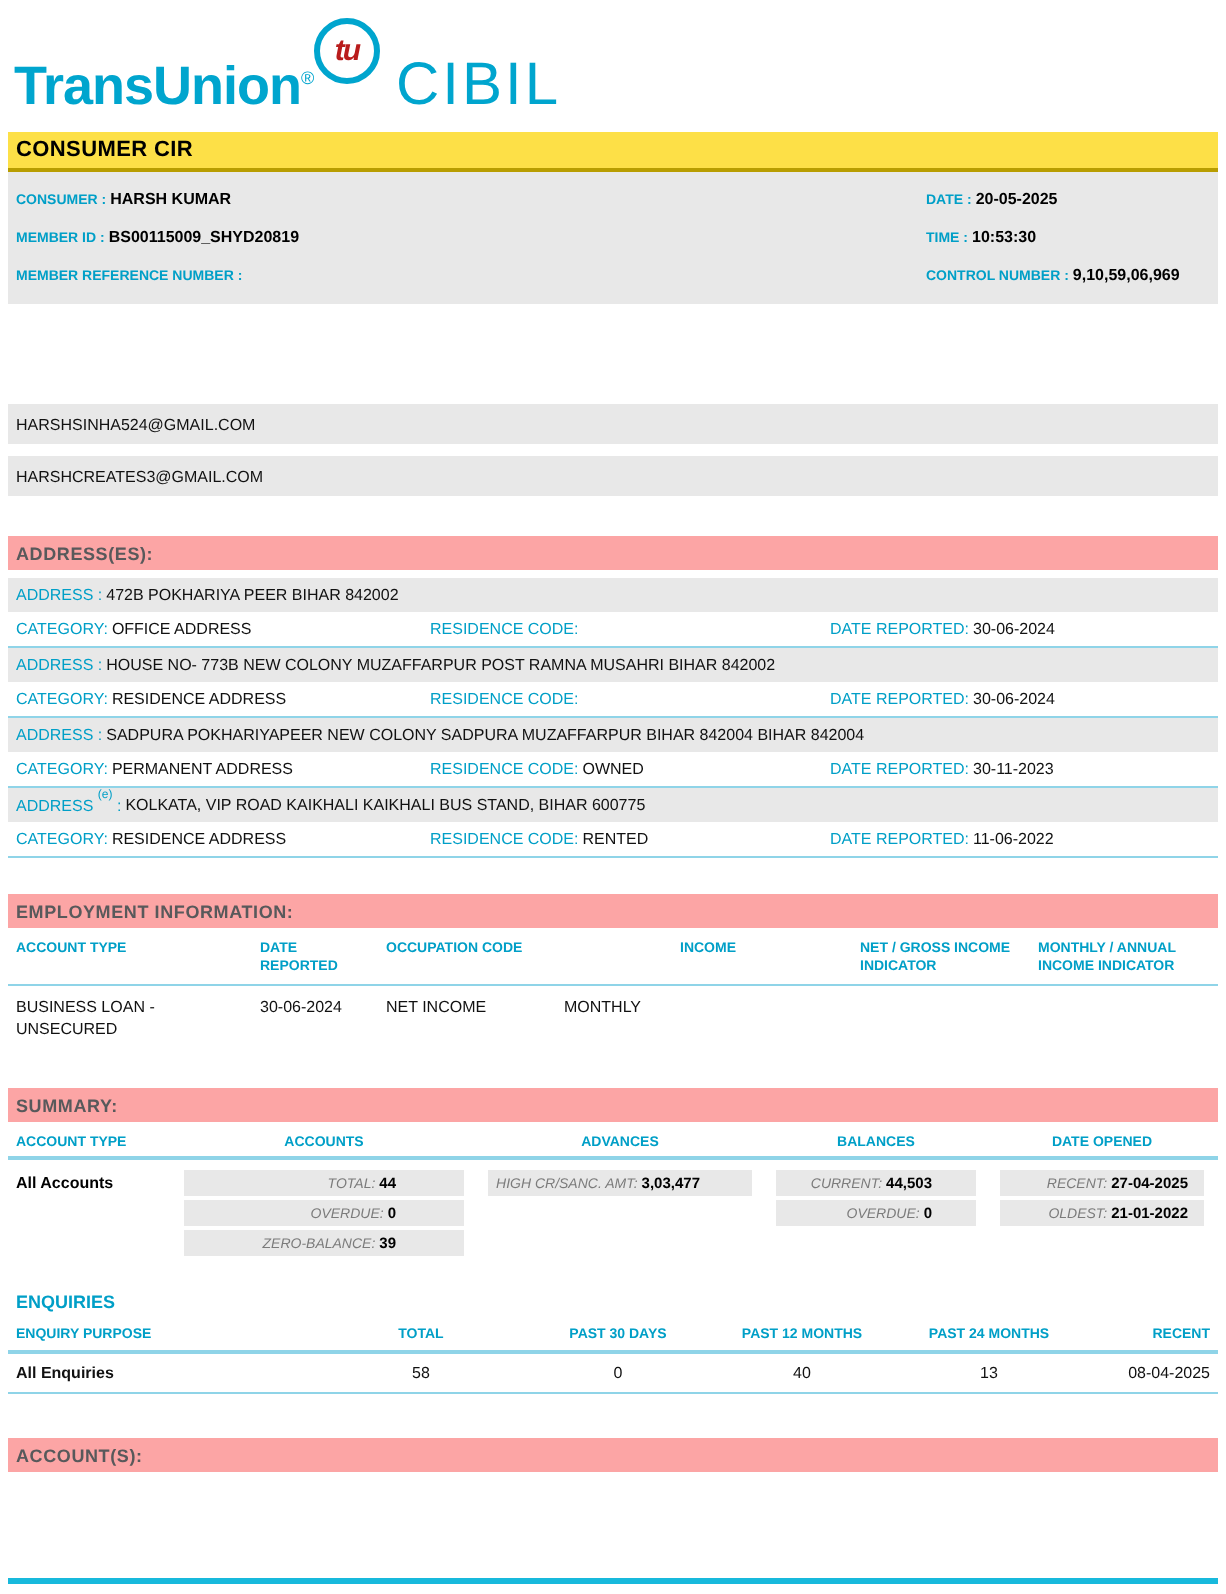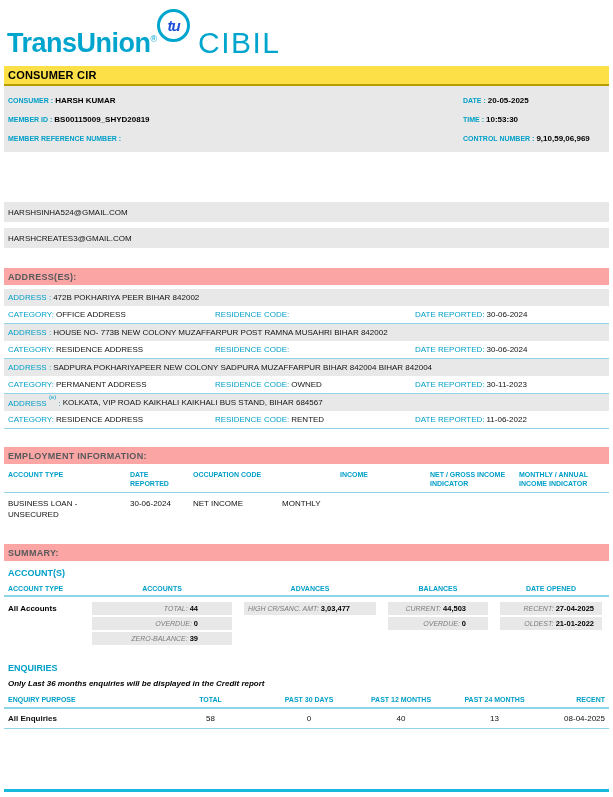--- a/index.html
+++ b/index.html
@@ -5,21 +5,21 @@
   *{margin:0;padding:0;box-sizing:border-box;}
   html,body{background:#fff;}
   body{width:613px;height:797px;font-family:"Liberation Sans",sans-serif;color:#000;}
   .page{width:613px;height:797px;padding:0 4px;position:relative;overflow:hidden;background:#fff;}
 
   
   .logo-row{position:relative;height:58px;margin-top:8px;}
   .tu-word{position:absolute;left:3px;top:20px;font-size:27px;font-weight:bold;color:#00a5ce;letter-spacing:-0.5px;}
   .tu-word .reg{font-size:9px;vertical-align:super;font-weight:normal;}
   .tu-circle{position:absolute;left:153px;top:1px;width:33px;height:33px;border:3px solid #00a5ce;border-radius:50%;display:flex;align-items:center;justify-content:center;background:#fff;}
-  .tu-circle .tu-inner{font-size:15px;font-weight:bold;font-style:italic;color:#1d4ed8;letter-spacing:-1px;}
+  .tu-circle .tu-inner{font-size:15px;font-weight:bold;font-style:italic;color:#b91c1c;letter-spacing:-1px;}
   .cibil-word{position:absolute;left:194px;top:18px;font-size:30px;font-weight:normal;color:#00a5ce;letter-spacing:1.5px;}
 
   
   .banner{height:20px;background:#fde047;display:flex;align-items:center;padding-left:4px;border-bottom:2px solid #b89d00;}
   .banner-title{font-size:11px;font-weight:bold;color:#000;letter-spacing:0.2px;}
 
   
   .consumer-info{background:#e8e8e8;display:flex;justify-content:space-between;padding:6px 4px 7px;}
   .ci-col{display:flex;flex-direction:column;gap:4px;}
   .ci-col.right{width:142px;}
@@ -176,21 +176,21 @@
       <div class="addr-cat">
         <div class="cat-c1"><span class="lbl-t">CATEGORY:</span><span class="val-d">PERMANENT ADDRESS</span></div>
         <div class="cat-c2"><span class="lbl-t">RESIDENCE CODE:</span><span class="val-d">OWNED</span></div>
         <div class="cat-c3"><span class="lbl-t">DATE REPORTED:</span><span class="val-d">30-11-2023</span></div>
       </div>
     </div>
 
     <div class="addr-block">
       <div class="addr-line">
         <span class="lbl-t"><span>ADDRESS </span><sup class="sup-e">(e)</sup><span> :</span></span>
-          <span class="val-d">KOLKATA, VIP ROAD KAIKHALI KAIKHALI BUS STAND, BIHAR 684567</span>
+          <span class="val-d">KOLKATA, VIP ROAD KAIKHALI KAIKHALI BUS STAND, BIHAR 600775</span>
       </div>
       <div class="addr-cat">
         <div class="cat-c1"><span class="lbl-t">CATEGORY:</span><span class="val-d">RESIDENCE ADDRESS</span></div>
         <div class="cat-c2"><span class="lbl-t">RESIDENCE CODE:</span><span class="val-d">RENTED</span></div>
         <div class="cat-c3"><span class="lbl-t">DATE REPORTED:</span><span class="val-d">11-06-2022</span></div>
       </div>
     </div>
 
   </div>
 
@@ -208,21 +208,20 @@
   <div class="emp-row">
     <div class="ec ec1">BUSINESS LOAN - UNSECURED</div>
     <div class="ec ec2">30-06-2024</div>
     <div class="ec ec5">NET INCOME</div>
     <div class="ec ec6">MONTHLY</div>
   </div>
 
   <div class="section-bar mt-sum">
       <span>SUMMARY:</span>
     </div>
-  <div class="sub-title">ACCOUNT(S)</div>
   <div class="sum-head">
     <div class="sh sc1">ACCOUNT TYPE</div>
     <div class="sh sc2">ACCOUNTS</div>
     <div class="sh sc3">ADVANCES</div>
     <div class="sh sc4">BALANCES</div>
     <div class="sh sc5">DATE OPENED</div>
   </div>
   <div class="sum-body">
     <div class="sum-col sc1">
       <div class="all-accounts">All Accounts</div>
@@ -239,33 +238,35 @@
       <div class="cell"><span class="cl">CURRENT:</span><span class="cv">44,503</span></div>
       <div class="cell"><span class="cl">OVERDUE:</span><span class="cv">0</span></div>
     </div>
     <div class="sum-col sc5 pr-dat">
       <div class="cell"><span class="cl">RECENT:</span><span class="cv">27-04-2025</span></div>
       <div class="cell"><span class="cl">OLDEST:</span><span class="cv">21-01-2022</span></div>
     </div>
   </div>
 
   <div class="enq-title">ENQUIRIES</div>
-  <div class="enq-note">Only Last 36 months enquiries will be displayed in the Credit report</div>
   <div class="enq-head">
     <div class="eh eqc1">ENQUIRY PURPOSE</div>
     <div class="eh eqc2">TOTAL</div>
     <div class="eh eqc3">PAST 30 DAYS</div>
     <div class="eh eqc4">PAST 12 MONTHS</div>
     <div class="eh eqc5">PAST 24 MONTHS</div>
     <div class="eh eqc6">RECENT</div>
   </div>
   <div class="enq-row">
     <div class="ev name eqc1">All Enquiries</div>
     <div class="ev eqc2">58</div>
     <div class="ev eqc3">0</div>
     <div class="ev eqc4">40</div>
     <div class="ev eqc5">13</div>
     <div class="ev eqc6">08-04-2025</div>
   </div>
 
+  <div class="section-bar mt-acc">
+      <span>ACCOUNT(S):</span>
+    </div>
 
   <div class="bottom-line"></div>
 </div>
 
 </body></html>

